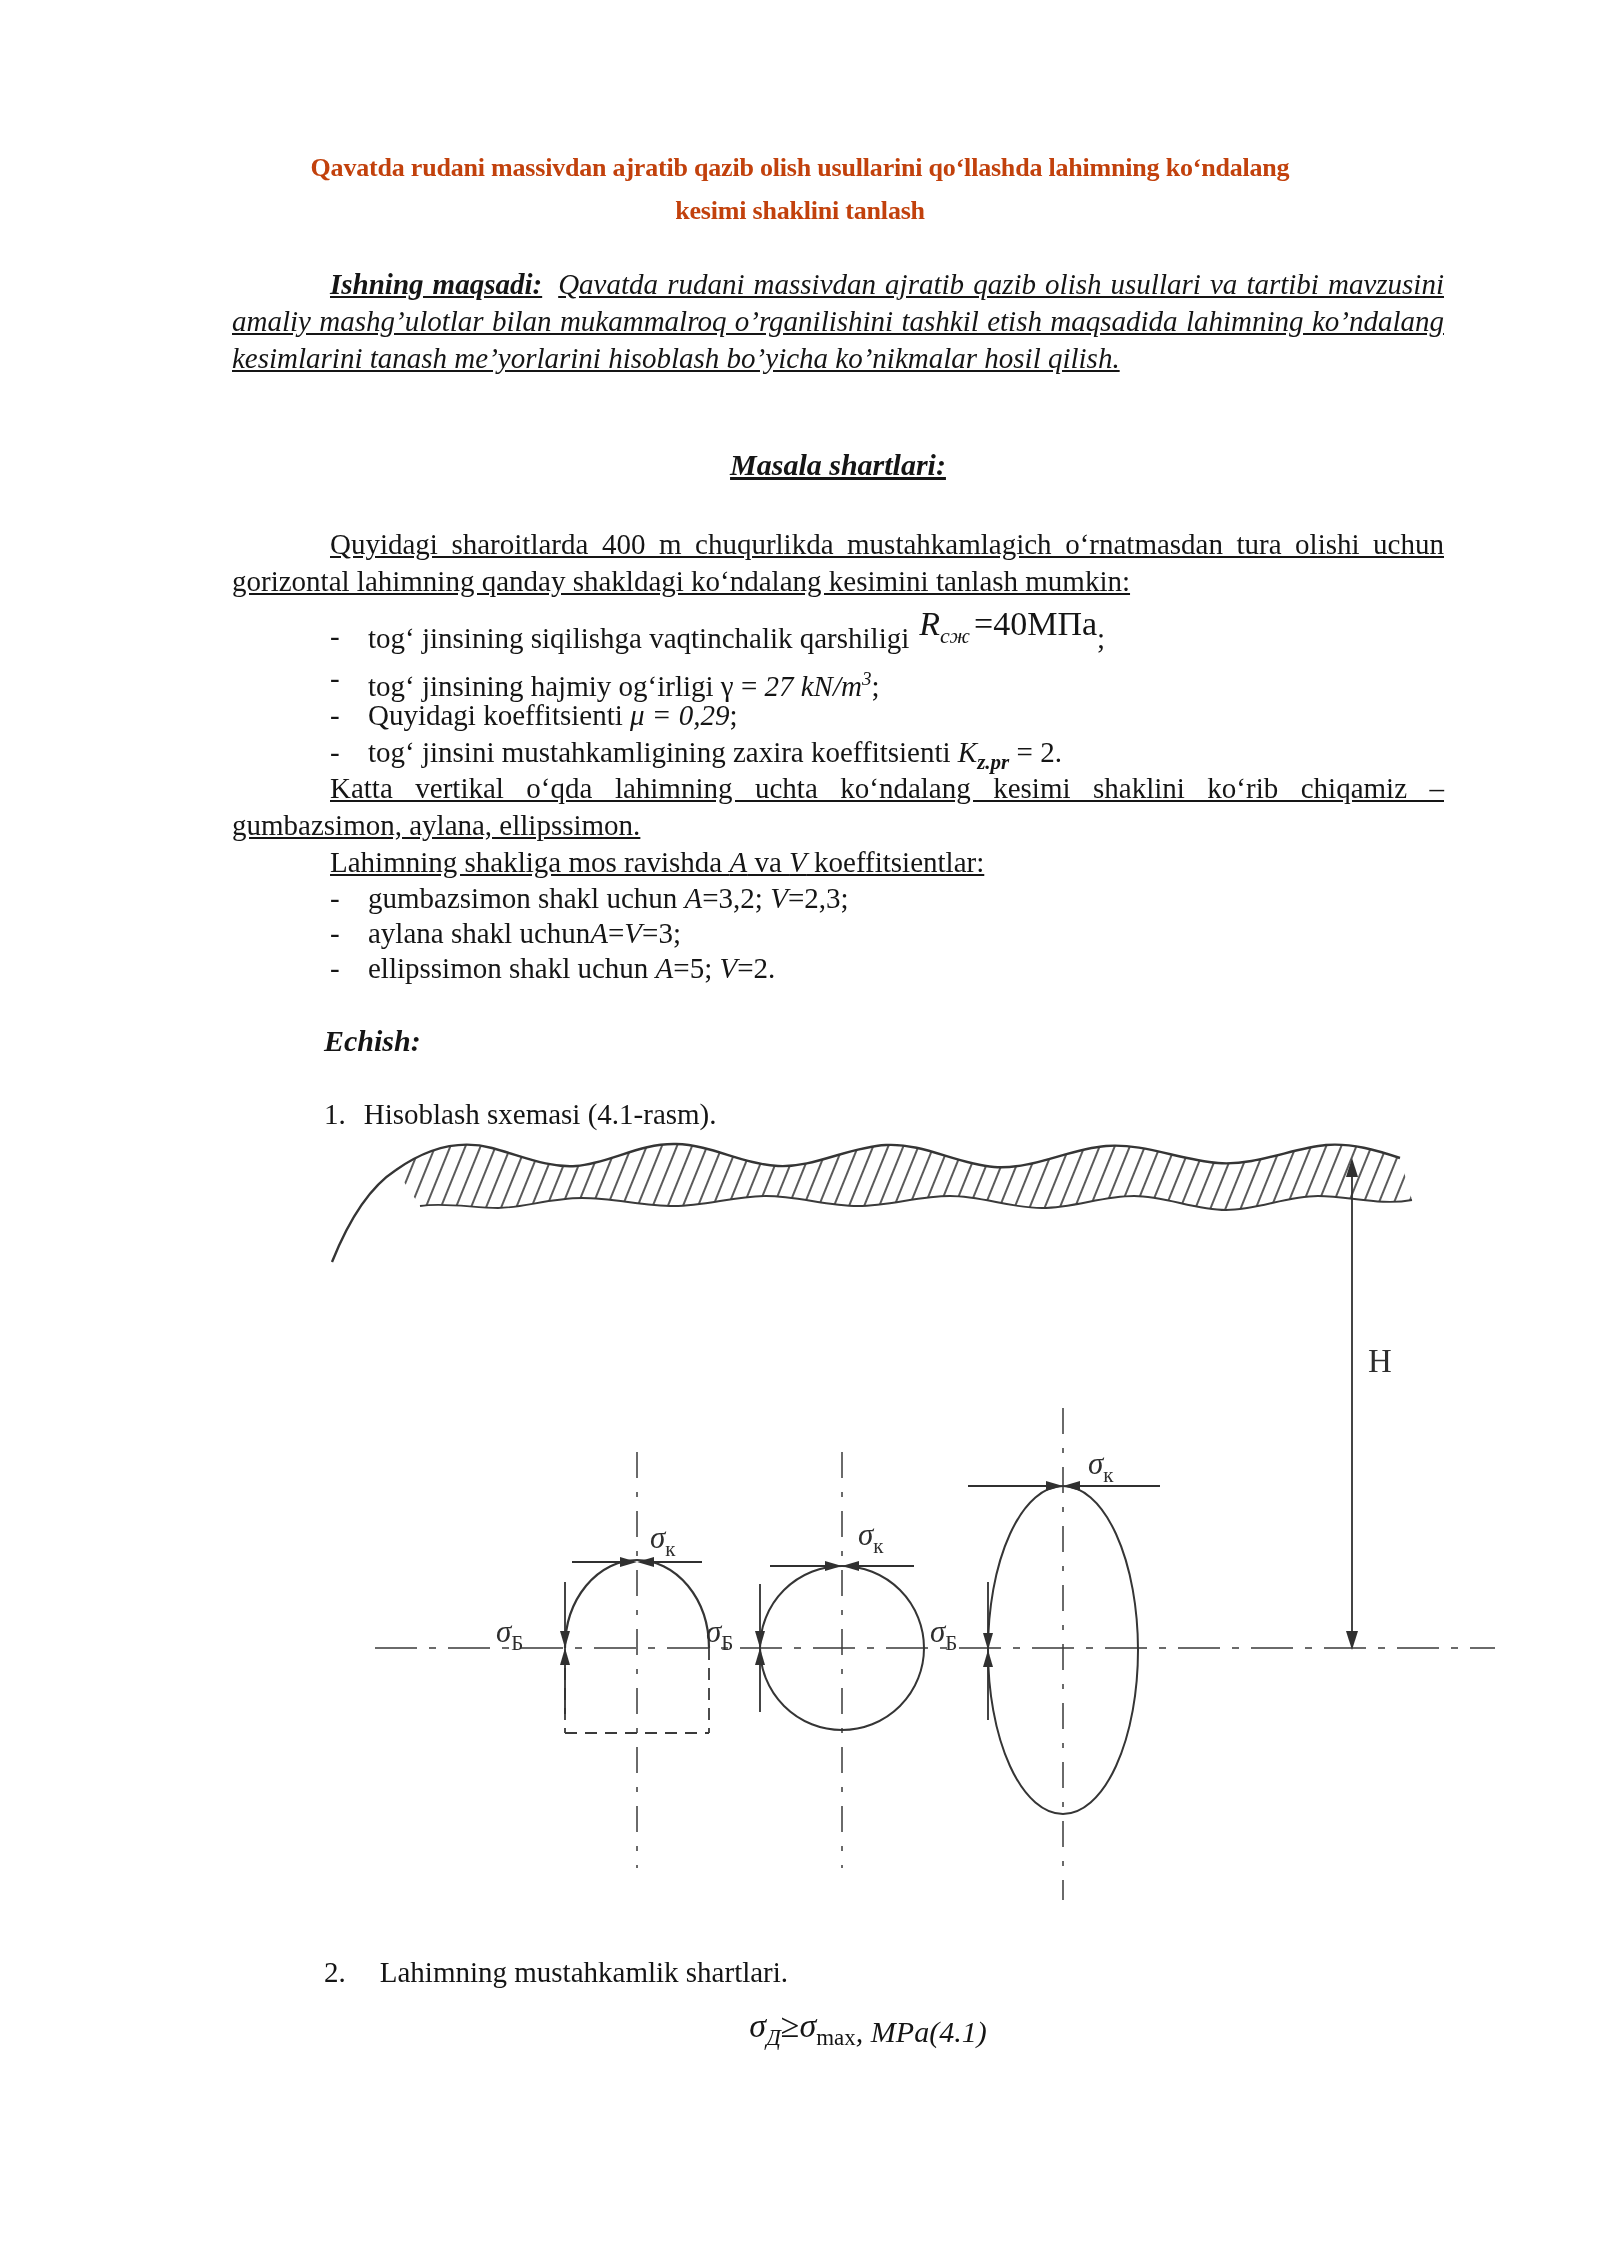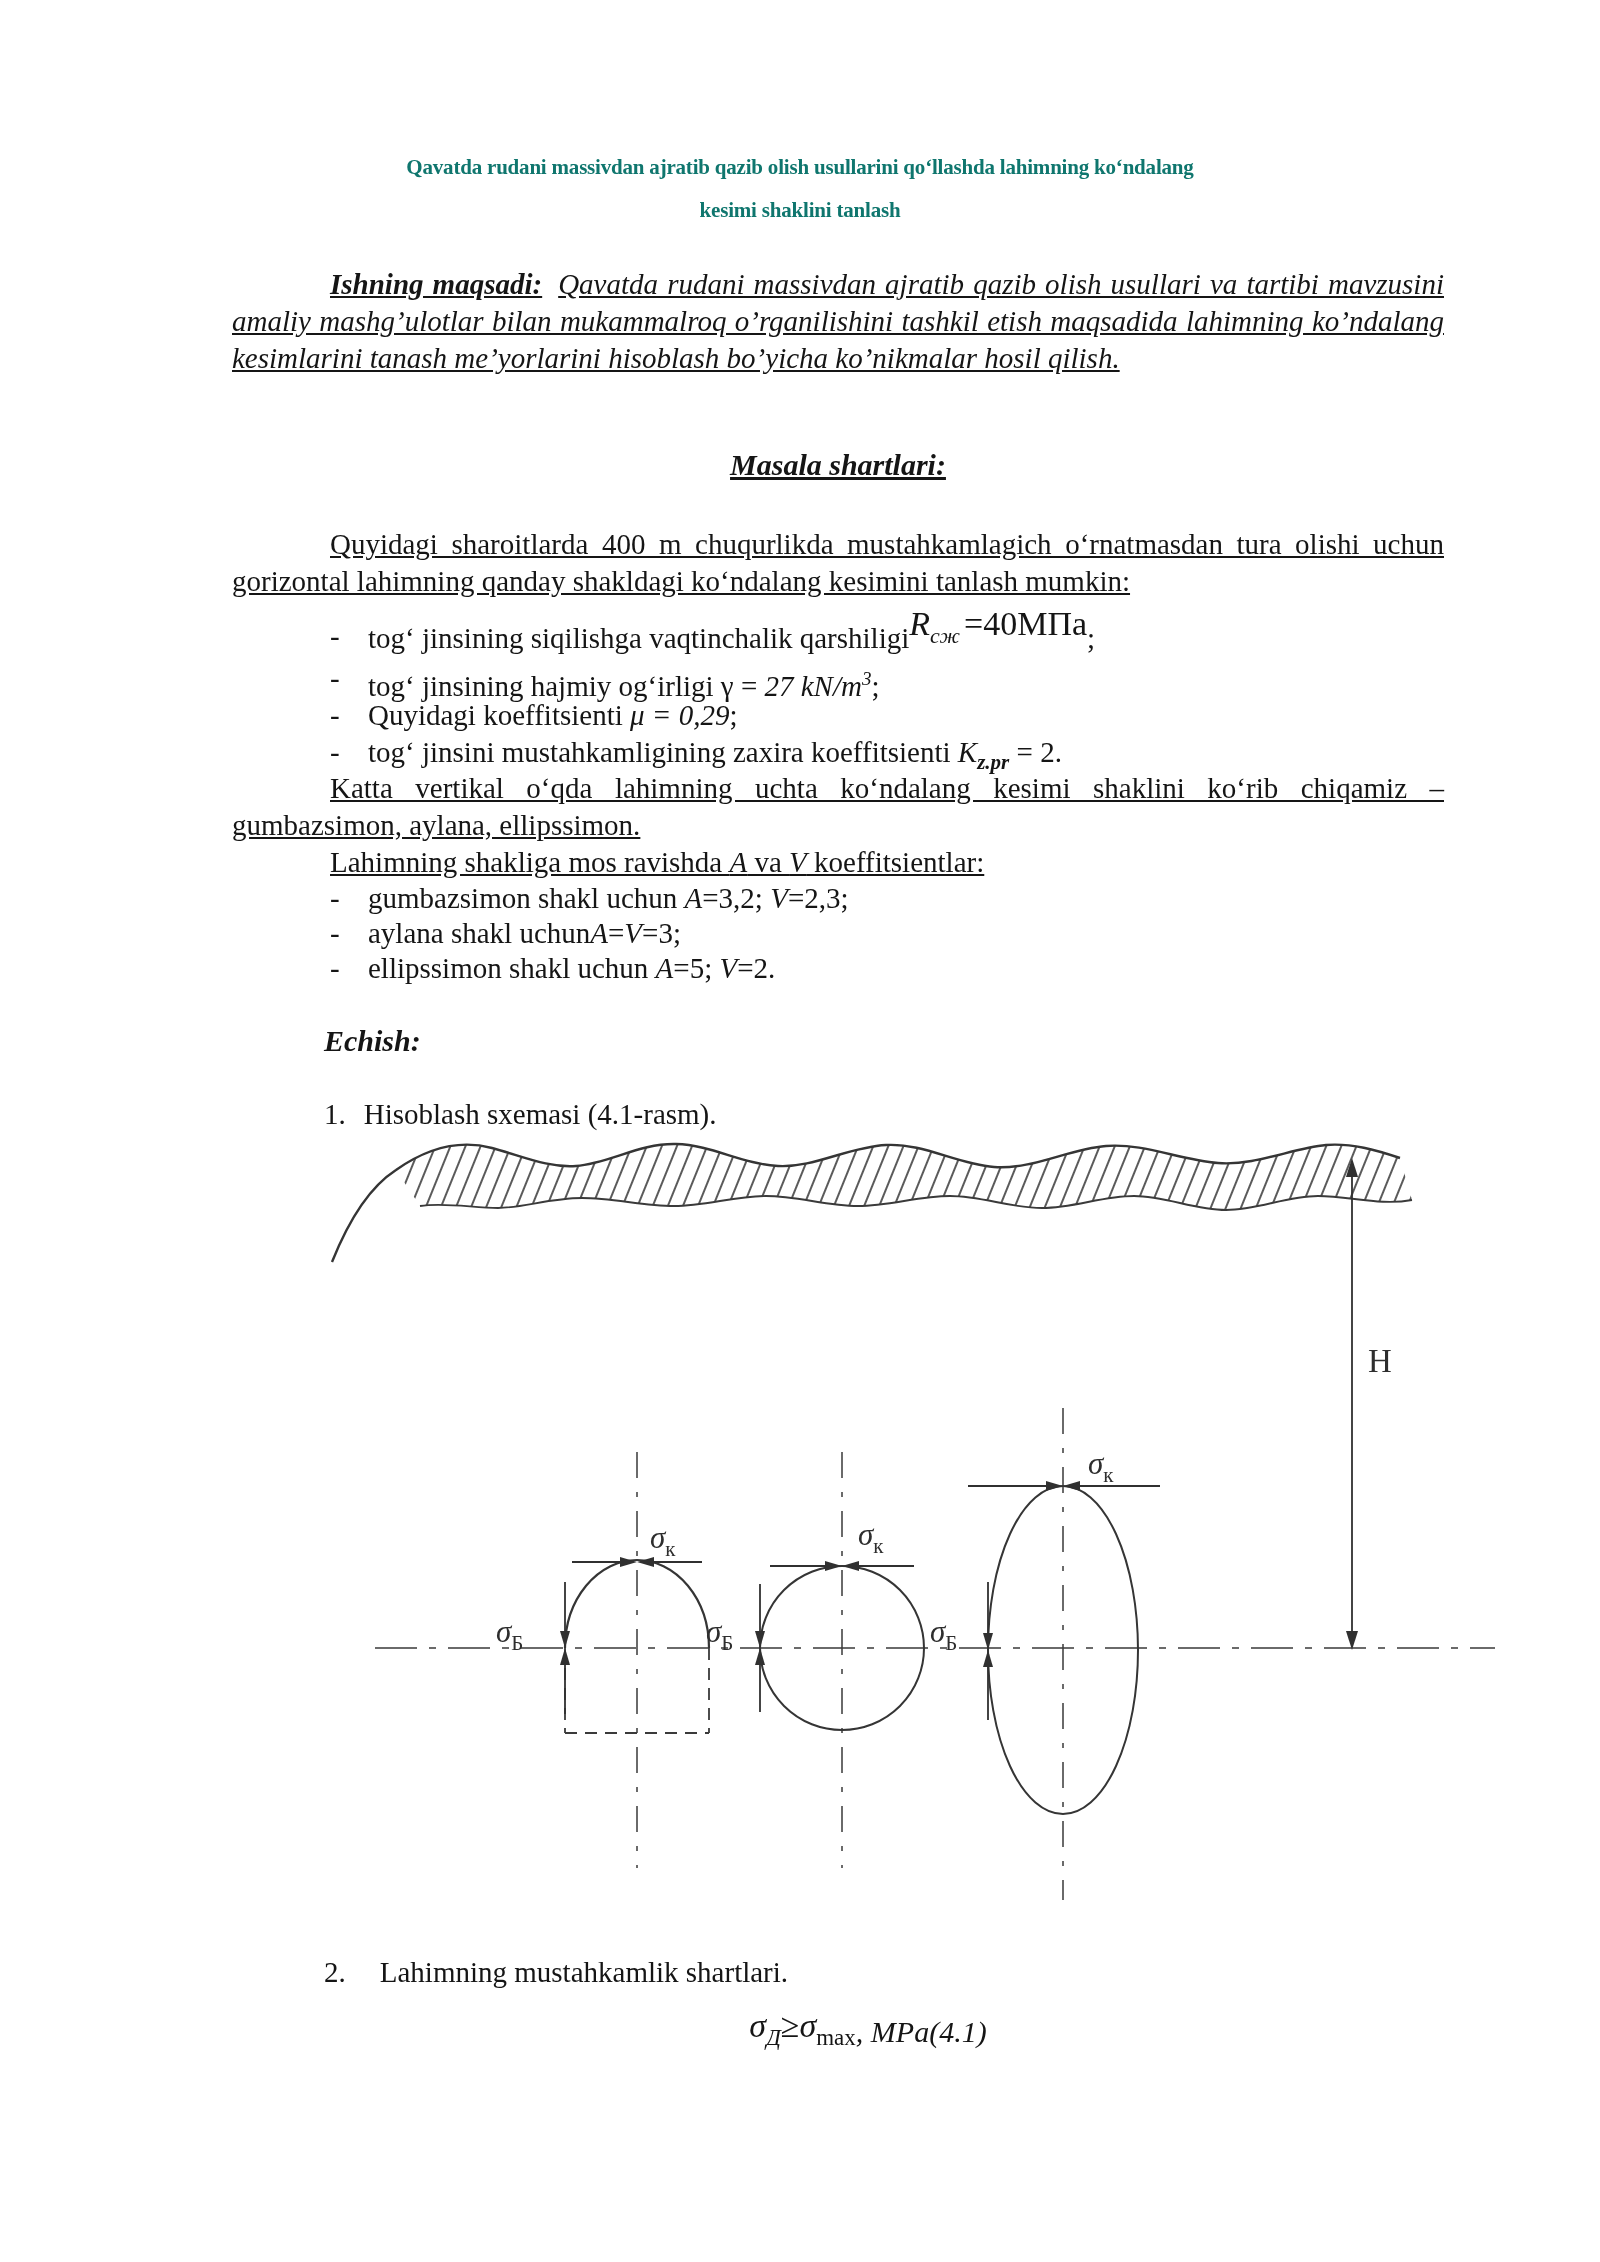--- a/index.html
+++ b/index.html
@@ -8,34 +8,34 @@
     background:#ffffff; overflow:hidden;
     font-family:"Liberation Serif", serif; color:#151515;
   }
   .abs { position:absolute; }
   .col { left:232px; width:1212px; }
   .para { font-size:29px; line-height:37px; text-align:justify;text-decoration:underline; }
   .indent { text-indent:98px; }
   .it { font-style:italic; }
   .title {
     top:146px; left:0; width:1600px; text-align:center;
-    color:#0f766e; font-weight:bold; font-size:21px; line-height:43px; letter-spacing:-0.2px;
+    color:#c2410c; font-weight:bold; font-size:26px; line-height:43px; letter-spacing:-0.2px;
   }
   .purpose-label { font-weight:bold; font-style:italic; margin-right:16px; }
   .heading-c {
     text-align:center; font-weight:bold; font-style:italic;
     text-decoration:underline; font-size:30px;
   }
   .heading-l {
     left:324px; font-weight:bold; font-style:italic;
     font-size:30px;
   }
   .bullet { padding-left:136px; box-sizing:border-box; font-size:29px; line-height:37px; }
   .bullet .dash { position:absolute; left:98px; }
-  .rformula { display:inline-block; position:relative; top:-13px; font-size:34px; white-space:nowrap;text-align:center; }
+  .rformula { display:inline-block; position:relative; top:-13px; font-size:34px; margin-left:10px; white-space:nowrap;text-align:center; }
   .rformula sub { font-size:22px; font-style:italic; }
   .rformula .req { margin-left:4px; }
   .numline { padding-left:92px; box-sizing:border-box; font-size:29px; line-height:37px; }
   .numline .no { margin-right:18px; }
   .numline .no-wide { margin-right:34px; }
   .mainformula { text-align:center; padding-left:30px; font-size:34px; line-height:44px; }
   .mainformula sub { font-size:23px; }
   .mainformula .tail { font-style:italic; font-size:30px; position:relative; top:5px;margin-top:12px; }
   .ksub { font-size:21px; font-style:italic;font-weight:bold; }
   .dsub { font-size:20px; font-style:italic; }

